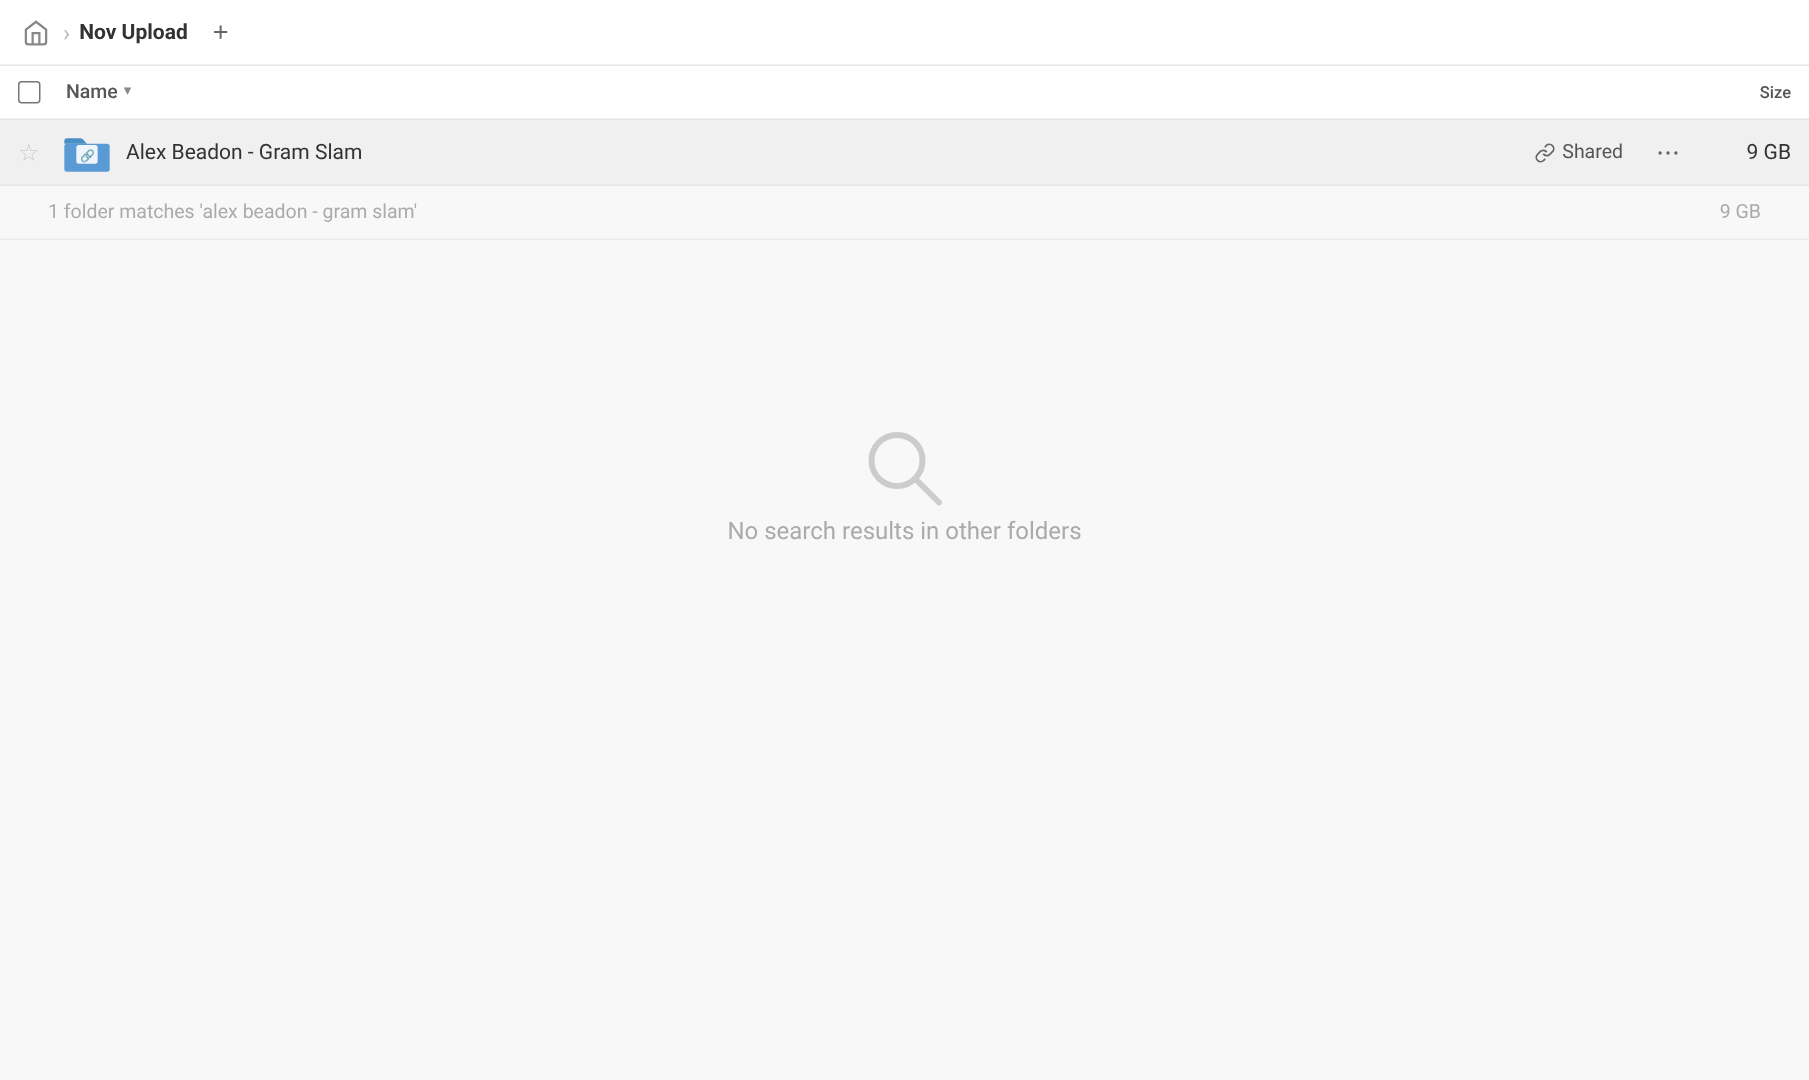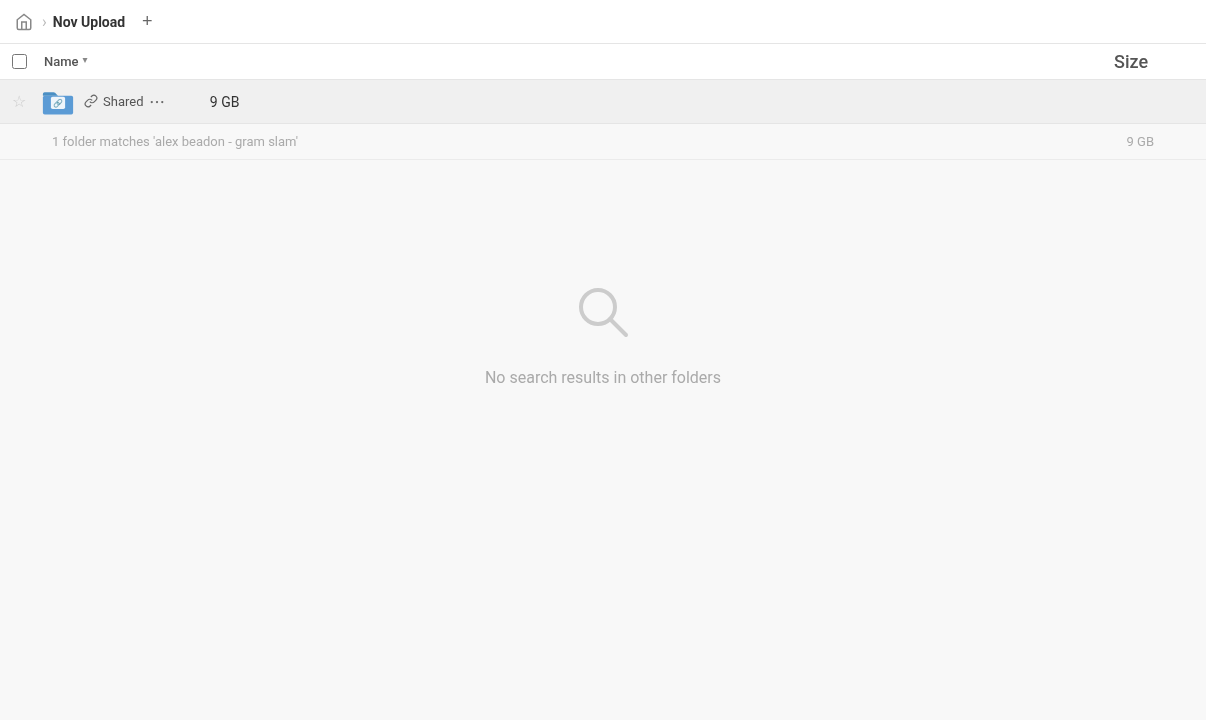--- a/index.html
+++ b/index.html
@@ -76,22 +76,22 @@
       flex: 1;
       display: flex;
       gap: 4px;
       font-size: 13px;
       color: #555;
       cursor: pointer;
       font-weight: 500;
     }
     .col-size {
       width: 80px;
-      text-align: left;
-      font-size: 18px;
+      text-align: right;
+      font-size: 11px;
       color: #555;
       font-weight: 500;
     }
     .sort-icon {
       font-size: 10px;
       color: #888;
     }
 
     
     .file-row {
@@ -121,24 +121,25 @@
       flex-shrink: 0;
     }
     .row-name {
       flex: 1;
       font-size: 14px;
       color: #333;
       font-weight: 400;
     }
     .row-shared-badge {
       display: flex;
-      align-items: flex-start;
+      align-items: flex-end;
       gap: 5px;
       color: #555;
       font-size: 13px;
+      margin-right: 16px;
     }
     .row-more {
       width: 28px;
       height: 28px;
       display: flex;
       align-items: center;
       justify-content: center;
       border-radius: 50%;
       cursor: pointer;
       color: #666;
@@ -149,21 +150,21 @@
       width: 60px;
       text-align: right;
       font-size: 14px;
       color: #333;
     }
 
     
     .match-row {
       display: flex;
       align-items: center;
-      padding: 0 52px;
+      padding: 0 32px;
       height: 36px;
       background: #f8f8f8;
       border-bottom: 1px solid #ebebeb;
     }
     .match-text {
       flex: 1;
       font-size: 13px;
       color: #aaa;
     }
     .match-size {
@@ -173,21 +174,21 @@
       color: #aaa;
     }
 
     
     .empty-state {
       display: flex;
       flex-direction: column;
       align-items: center;
       justify-content: flex-start;
       padding-top: 120px;
-      gap: 24px;
+      gap: 0;
     }
     .search-icon-large {
       width: 64px;
       height: 64px;
       color: #ccc;
     }
     .empty-text {
       font-size: 16px;
       color: #aaa;
       font-weight: 400;
@@ -234,20 +235,21 @@
       <rect x="1" y="8" width="34" height="21" rx="2" ry="2" fill="#5b9bd5"></rect>
 
       <path d="M1 8 L1 6 Q1 4 3 4 L13 4 Q15 4 16 6 L18 8 Z" fill="#4a8fc4"></path>
 
       <g transform="translate(18, 16)">
         <rect x="-8" y="-7" width="16" height="14" rx="2" fill="rgba(255,255,255,0.9)"></rect>
         <text x="-5" y="4" font-size="9" fill="#5b9bd5" font-family="Arial">🔗</text>
       </g>
     </svg>
   </div>
+  <span class="row-name">Alex Beadon - Gram Slam</span>
   <div class="row-shared-badge">
     <svg width="14" height="14" viewBox="0 0 24 24" fill="none" stroke="#666" stroke-width="2">
       <path d="M10 13a5 5 0 0 0 7.54.54l3-3a5 5 0 0 0-7.07-7.07l-1.72 1.71"></path>
       <path d="M14 11a5 5 0 0 0-7.54-.54l-3 3a5 5 0 0 0 7.07 7.07l1.71-1.71"></path>
     </svg>
     <span>Shared</span>
   </div>
   <div class="row-more">
     <svg width="18" height="18" viewBox="0 0 24 24" fill="currentColor">
       <circle cx="5" cy="12" r="1.5"></circle>

